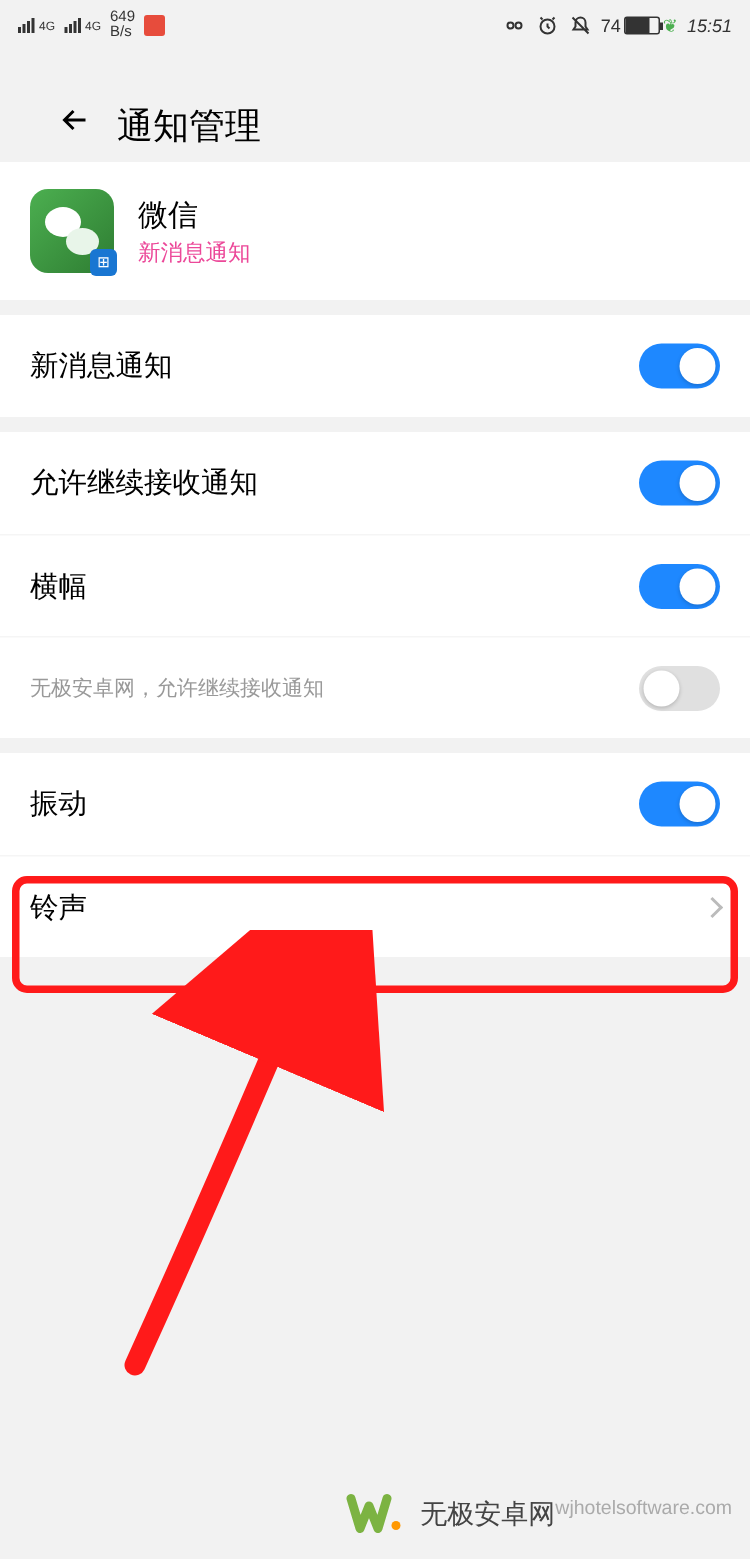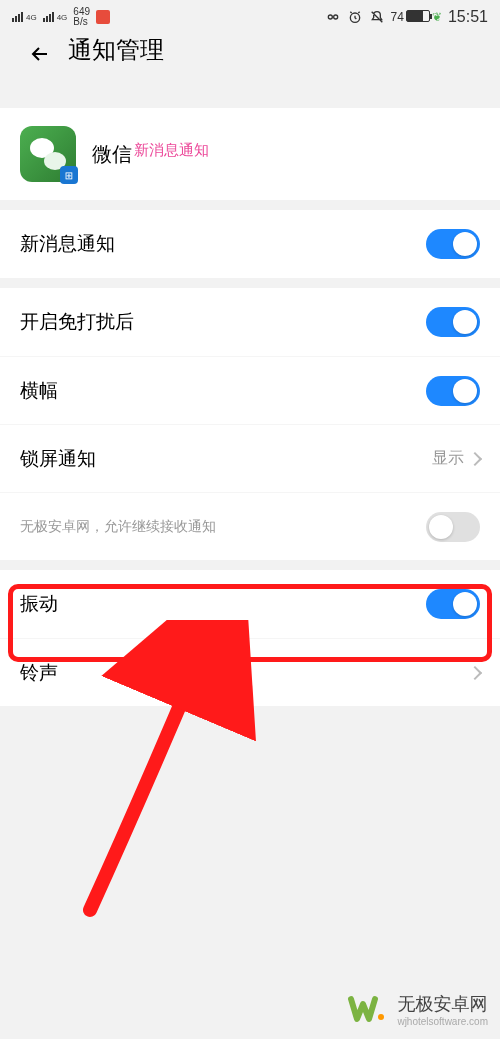--- a/index.html
+++ b/index.html
@@ -40,40 +40,40 @@
     .b1 { height: 4px; } .b2 { height: 6px; } .b3 { height: 8px; } .b4 { height: 10px; }
     .sig-label { font-size: 8px; margin-left: 2px; line-height: 1; }
     .kbps { font-size: 10px; line-height: 1; }
     .red-sq { width: 14px; height: 14px; background: #e74c3c; border-radius: 2px; }
     .status-right {
       display: flex;
       align-items: center;
       gap: 6px;
     }
     .ico { width: 16px; height: 16px; }
-    .batt-wrap { display:flex; align-items:flex-start; gap:2px; }
+    .batt-wrap { display:flex; align-items:center; gap:2px; }
     .batt-txt { font-size: 12px; }
     .batt-box {
       width: 24px; height: 12px; border:1px solid #333; border-radius:2px;
       position: relative;
     }
     .batt-box::after {
       content:''; position:absolute; right:-3px; top:3px; width:2px; height:5px; background:#333;
     }
     .batt-fill { height:100%; width:74%; background:#333; }
     .leaf { color:#4caf50; font-size:12px; }
-    .clock { font-weight: 400; font-size: 16px; }
+    .clock { font-weight: 400; font-size: 12px; font-style: italic; }
 
     
     .header {
       height: 66px;
       background: #f2f2f2;
       display: flex;
-      align-items: flex-start;
-      padding: 0 20px;
+      align-items: flex-end;
+      padding: 0 30px;
     }
     .back-btn {
       width: 40px; height: 40px;
       display:flex; align-items:center; justify-content:center;
       margin-right: 8px;
     }
     .header-title {
       font-size: 24px;
       font-weight: 500;
       color: #000;
@@ -106,21 +106,21 @@
     }
     .bub2 {
       position:absolute; bottom:2px; right:2px;
       width:22px; height:18px; background:#e8f5e9; border-radius:50%;
     }
     .badge {
       position:absolute; bottom:-2px; right:-2px;
       width:18px; height:18px; background:#1976d2; border-radius:4px;
       color:#fff; font-size:10px; display:flex; align-items:center; justify-content:center;
     }
-    .app-texts { display:flex; gap:2px; }
+    .app-texts { display:flex; flex-direction:column; gap:2px; }
     .app-name { font-size: 20px; color:#000; }
     .app-sub { font-size: 15px; color:#ec4899; }
 
     
     .section {
       background: #fff;
     }
     .section + .section { margin-top: 10px; }
     .row {
       padding: 18px 20px;
@@ -190,23 +190,23 @@
       bottom: 10px;
       right: 12px;
       display: flex;
       align-items: center;
       gap: 10px;
     }
     .wm-logo {
       width: 40px; height: 40px;
       position: relative;
     }
-    .wm-texts { display:flex; flex-direction:column; align-items:flex-start; }
+    .wm-texts { display:flex; flex-direction:row; align-items:flex-start; }
     .wm-main { font-size: 18px; color:#444; font-weight:500; }
-    .wm-sub { font-size: 10px; color:#aaa; }
+    .wm-sub { font-size: 13px; color:#aaa; }
   </style>
 </head>
 <body>
 
 <div class="status-bar">
   <div class="status-left">
     <div class="signal-group">
       <div class="bar b1"></div>
         <div class="bar b2"></div>
         <div class="bar b3"></div>
@@ -279,42 +279,33 @@
     </div>
     <div class="toggle on">
         <div class="knob"></div>
       </div>
   </div>
 </div>
 
 <div class="section">
   <div class="row">
     <div class="row-texts">
-      <div class="row-label">开启免打扰后</div>
+      <div class="row-label">允许继续接收通知</div>
     </div>
     <div class="toggle on">
         <div class="knob"></div>
       </div>
   </div>
   <div class="row">
     <div class="row-texts">
       <div class="row-label">横幅</div>
     </div>
     <div class="toggle on">
         <div class="knob"></div>
       </div>
-  </div>
-  <div class="row">
-    <div class="row-texts">
-      <div class="row-label">锁屏通知</div>
-    </div>
-    <div class="row-value">
-      <span>显示</span>
-      <span class="chevron"></span>
-    </div>
   </div>
   <div class="row">
     <div class="row-texts">
       <div class="row-sub">无极安卓网，允许继续接收通知</div>
     </div>
     <div class="toggle off">
         <div class="knob"></div>
       </div>
   </div>
 </div>

